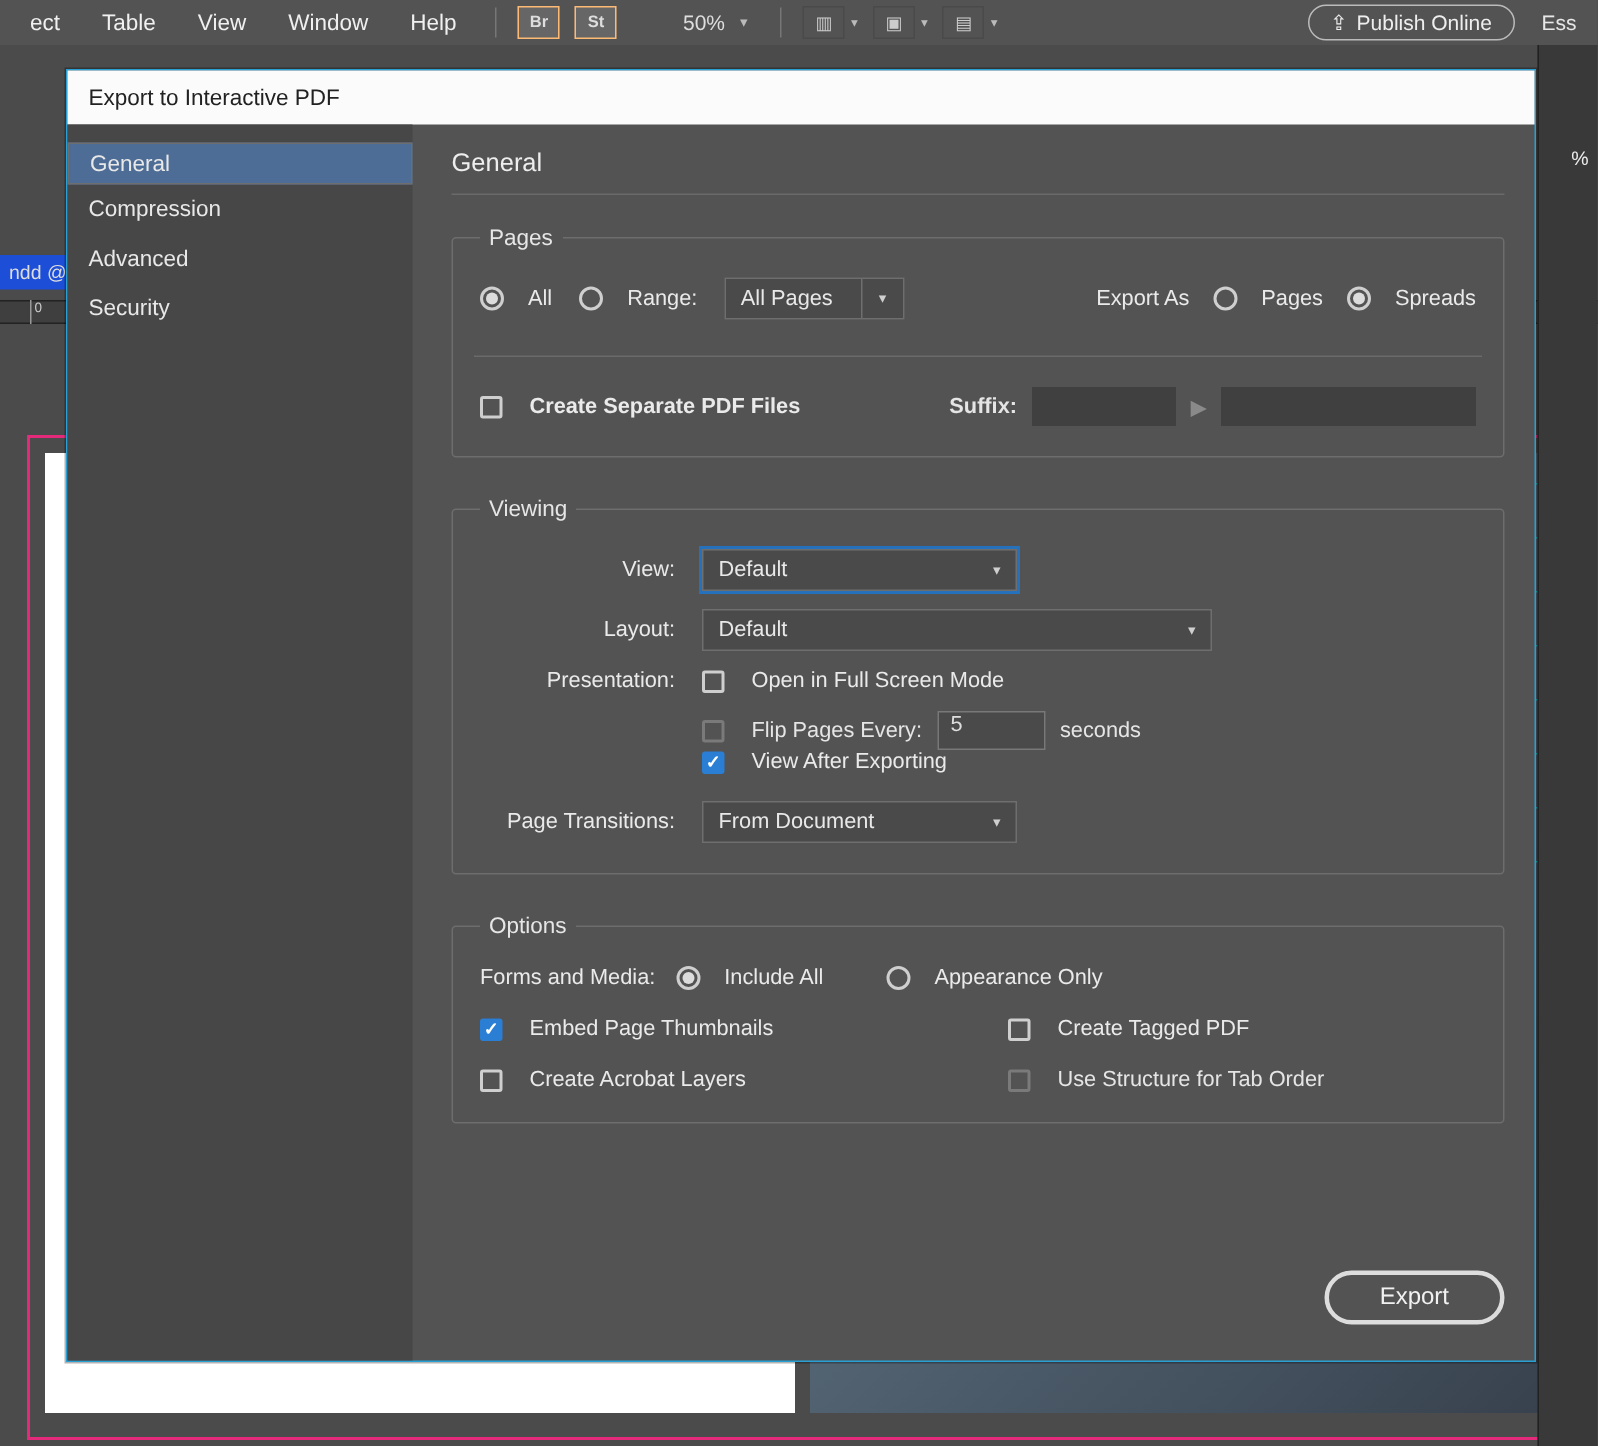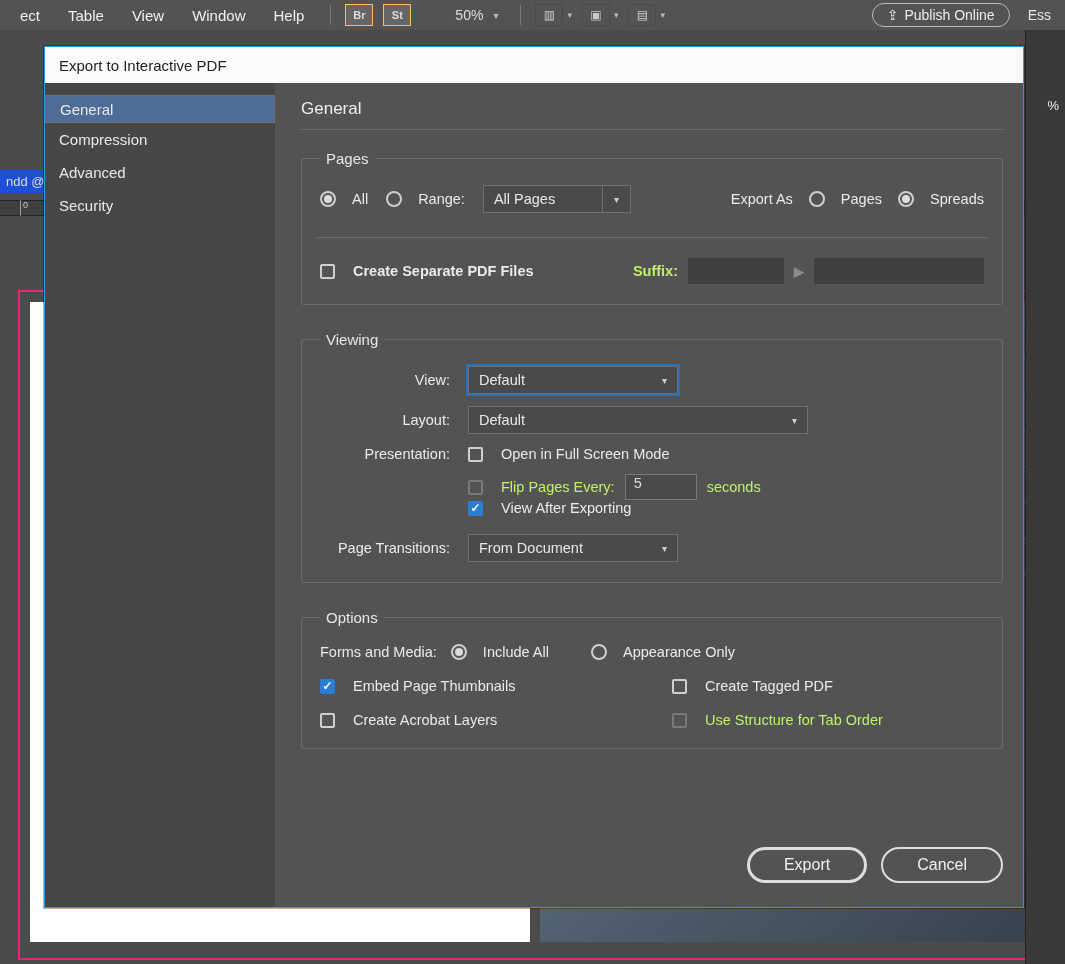--- a/index.html
+++ b/index.html
@@ -48,21 +48,21 @@
 
   
   .row { display:flex; align-items:center; gap:10px; }
   .radio { width:16px; height:16px; border-radius:50%; border:2px solid #cfcfcf; display:inline-flex; align-items:center; justify-content:center; margin-right:6px; flex:none; }
   .radio.on::after { content:""; width:8px; height:8px; border-radius:50%; background:#dcdcdc; }
   .cb { width:15px; height:15px; border:2px solid #cfcfcf; border-radius:2px; display:inline-flex; align-items:center; justify-content:center; margin-right:8px; flex:none; }
   .cb.on { background:#2a7fd4; border-color:#2a7fd4; }
   .cb.on::after { content:"✓"; color:#fff; font-size:12px; line-height:1; font-weight:bold; }
   .cb.disabled { border-color:#7a7a7a; }
   .lbl { color:#eaeaea; }
-  .lbl.disabled { color:#bef264; }
+  .lbl.disabled { color:#e5e5e5; }
 
   .sel { background:#4a4a4a; border:1px solid #6e6e6e; height:28px; display:flex; align-items:center; justify-content:space-between; padding:0 10px 0 10px; color:#e8e8e8; min-width:100px; }
   .sel.bluering { box-shadow:0 0 0 2px rgba(32,116,200,.9); }
   .sel .chev { font-size:10px; color:#cfcfcf; }
   .sel.split { padding:0; }
   .sel.split .txt { padding:0 10px; flex:1; display:flex; align-items:center; }
   .sel.split .btn { width:28px; height:100%; border-left:1px solid #6e6e6e; display:flex; align-items:center; justify-content:center; }
 
   .input-dark { background:#4a4a4a; border:1px solid #787878; height:26px; color:#e8e8e8; padding:0 8px; }
   .input-darker { background:#404040; border:1px solid #404040; height:26px; color:#e8e8e8; padding:0 8px; }
@@ -149,21 +149,21 @@
         <legend>Pages</legend>
         <div class="row" style="gap:18px;">
           <span class="row">
             <span class="radio on"></span>
             <span class="lbl">All</span>
           </span>
           <span class="row">
             <span class="radio"></span>
             <span class="lbl">Range:</span>
           </span>
-          <span class="sel split" style="width:148px">
+          <span class="sel split" style="width:120px">
             <span class="txt">All Pages</span>
             <span class="btn">
                 <span class="chev">▾</span>
               </span>
           </span>
 
           <span class="right-align">
             <span class="lbl">Export As</span>
             <span class="row">
               <span class="radio"></span>
@@ -269,17 +269,16 @@
           </span>
           <span class="row">
             <span class="cb disabled"></span>
             <span class="lbl disabled">Use Structure for Tab Order</span>
           </span>
         </div>
       </fieldset>
 
       <div class="btnrow">
         <button class="pillbtn primary">Export</button>
-        <button class="pillbtn">Cancel</button>
       </div>
     </div>
   </div>
 </div>
 
 </body></html>

